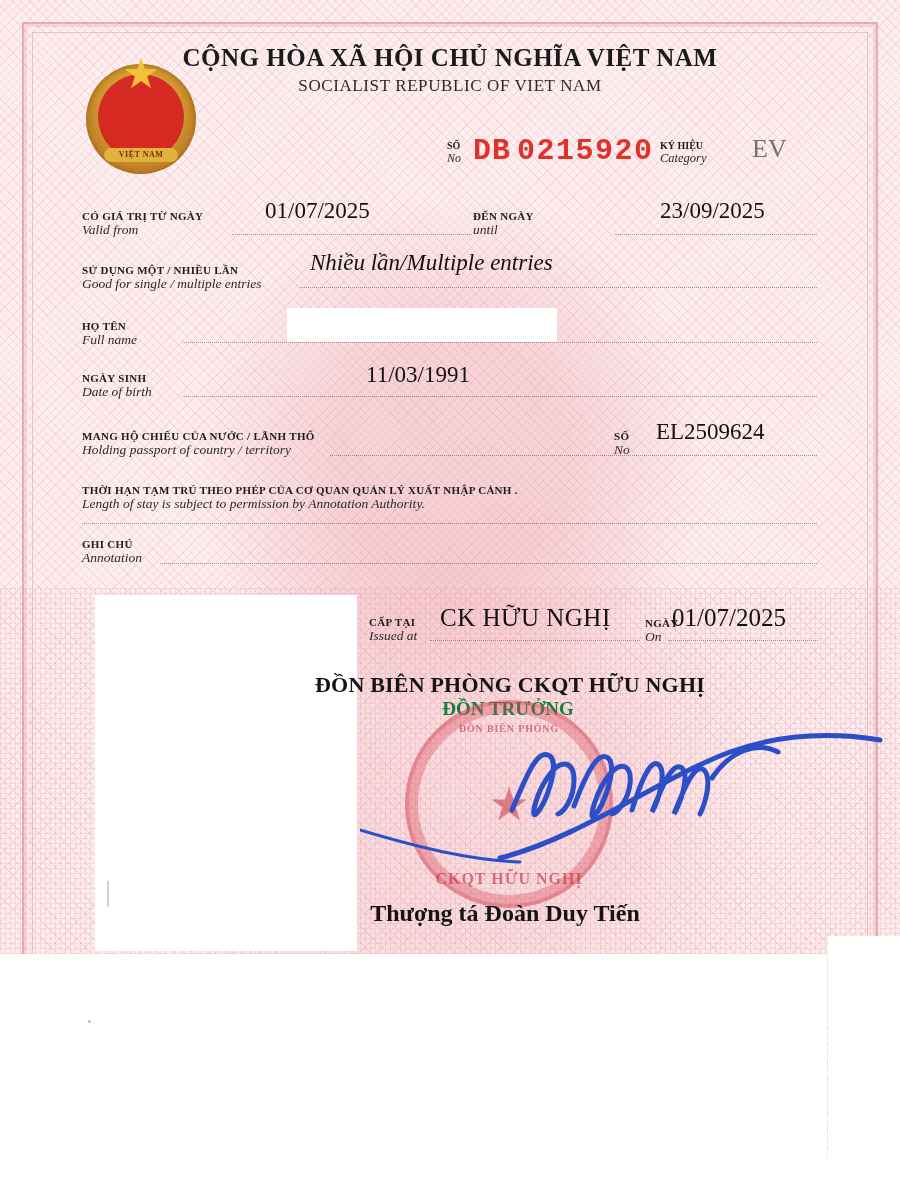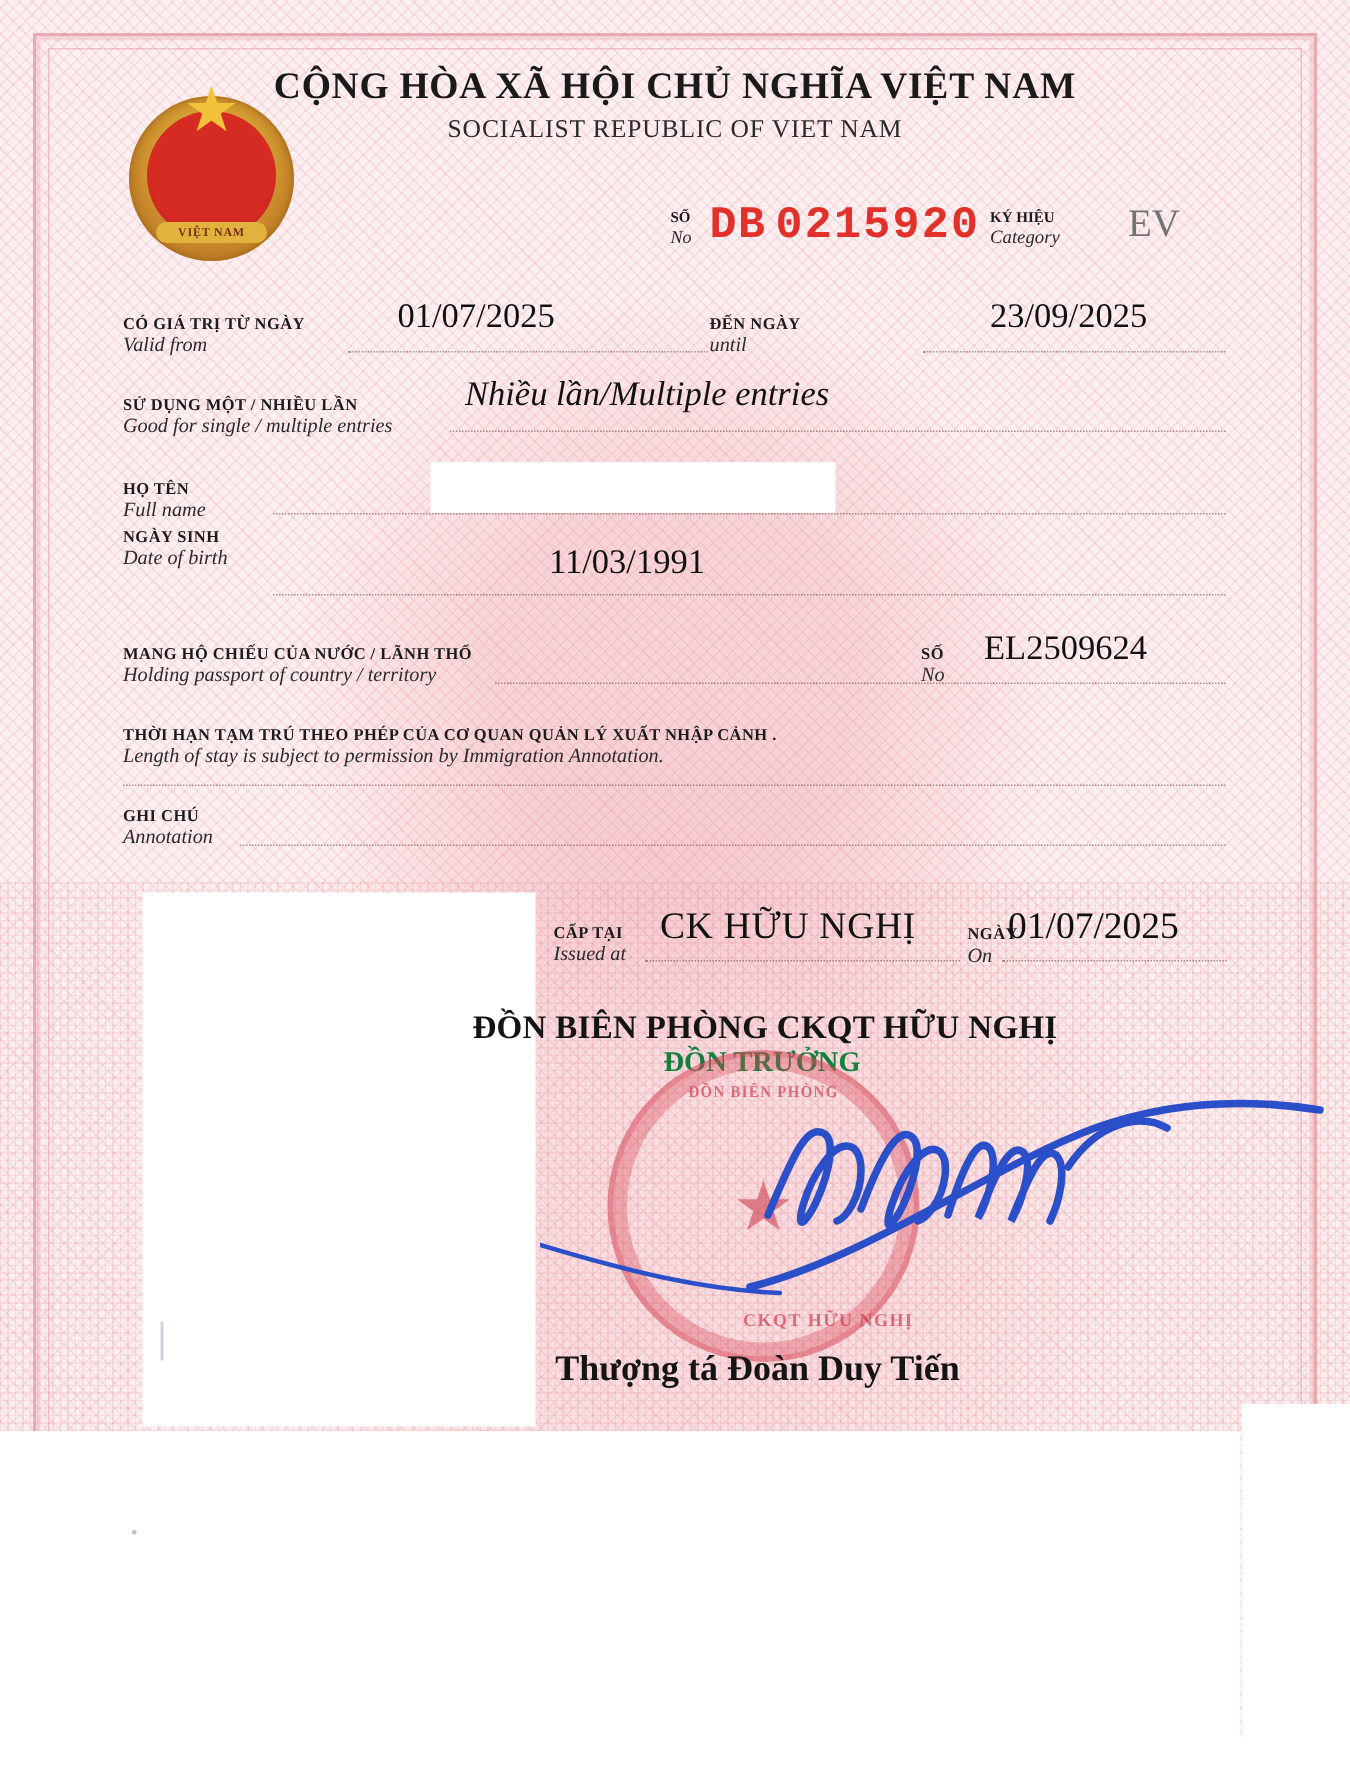--- a/index.html
+++ b/index.html
@@ -257,21 +257,21 @@
   .name-redaction {
     position: absolute;
     left: 287px;
     top: 308px;
     width: 270px;
     height: 34px;
     background: #ffffff;
   }
 
   
-  .row-dob-lbl { position: absolute; left: 82px; top: 352px; }
+  .row-dob-lbl { position: absolute; left: 82px; top: 372px; }
   .row-dob-val { position: absolute; left: 366px; top: 362px; }
 
   
   .row-pass-lbl { position: absolute; left: 82px; top: 430px; }
   .row-pass-val { position: absolute; left: 334px; top: 419px; }
   .row-pass-so { position: absolute; left: 614px; top: 430px; }
   .row-pass-num { position: absolute; left: 656px; top: 419px; }
 
   
   .row-stay-lbl { position: absolute; left: 82px; top: 484px; }
@@ -370,22 +370,22 @@
   }
   .stamp .t-top {
     position: absolute;
     left: 0; right: 0; top: 18px;
     text-align: center;
     transform: scaleX(0.9);
   }
   .stamp .t-bottom {
     position: absolute;
     left: 0; right: 0; bottom: 16px;
-    text-align: right;
-    font-size: 12px;
+    text-align: center;
+    font-size: 16px;
   }
 
   
   .signature {
     position: absolute;
     left: 360px;
     top: 718px;
     width: 530px;
     height: 160px;
     pointer-events: none;
@@ -513,21 +513,21 @@
     </div>
     <div class="row-pass-so">
       <div class="lbl-vn">SỐ</div>
       <div class="lbl-en">No</div>
     </div>
     <div class="row-pass-num value">EL2509624</div>
 
     <div class="dots" style="left:82px; top:523px; width:735px;"></div>
     <div class="row-stay-lbl">
       <div class="lbl-vn">THỜI HẠN TẠM TRÚ THEO PHÉP CỦA CƠ QUAN QUẢN LÝ XUẤT NHẬP CẢNH .</div>
-      <div class="lbl-en">Length of stay is subject to permission by Immigration Annotation.</div>
+      <div class="lbl-en">Length of stay is subject to permission by Annotation Authority.</div>
     </div>
 
     <div class="dots" style="left:160px; top:563px; width:657px;"></div>
     <div class="row-note-lbl">
       <div class="lbl-vn">GHI CHÚ</div>
       <div class="lbl-en">Annotation</div>
     </div>
 
     <div class="photo-area">
       <div class="photo-line"></div>

